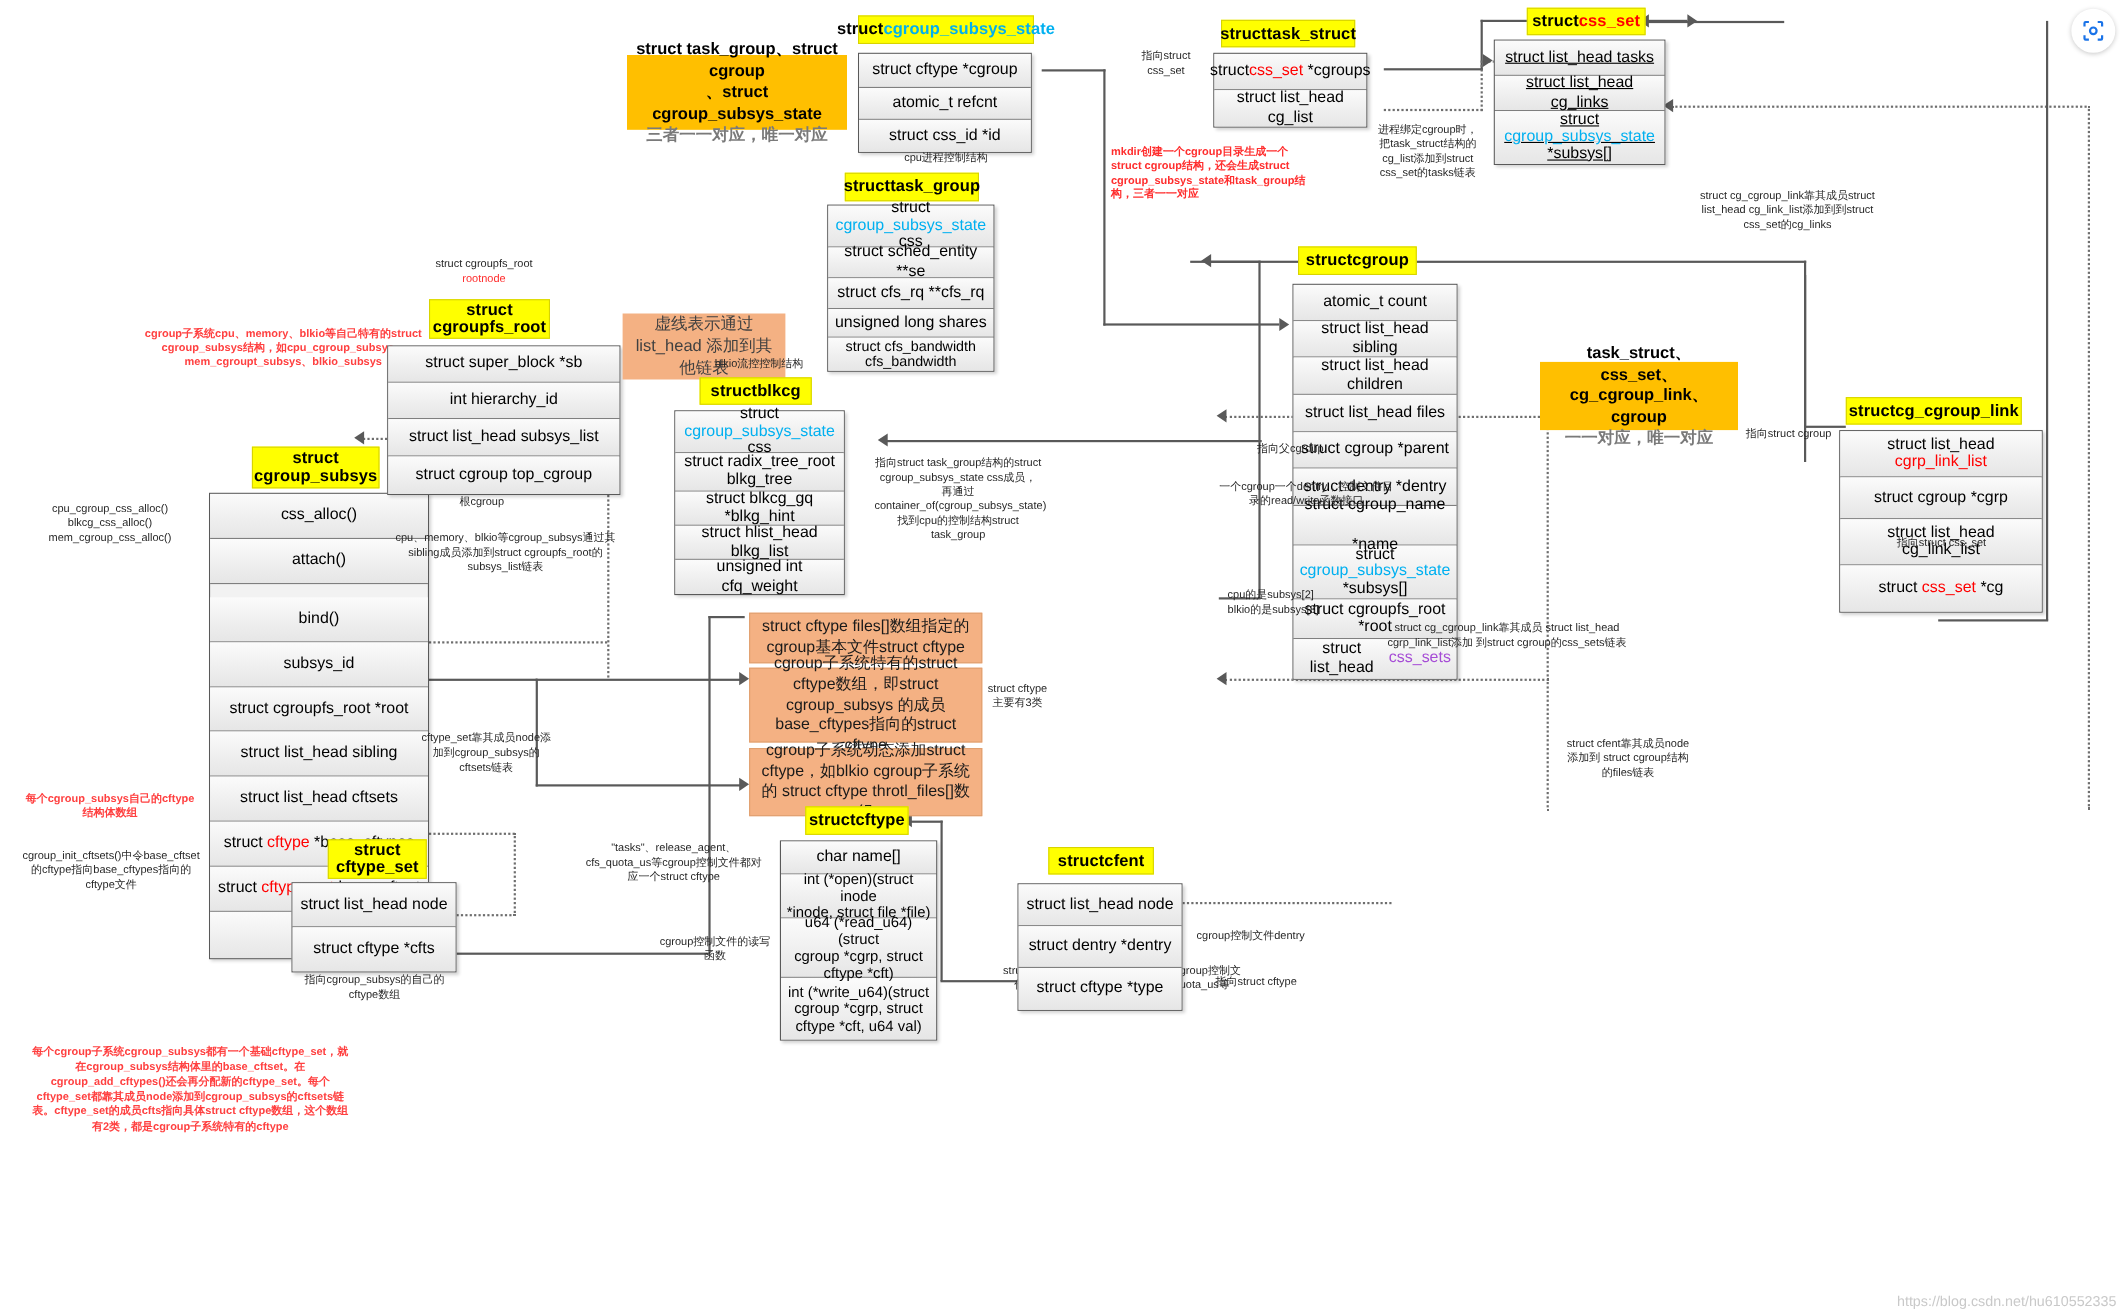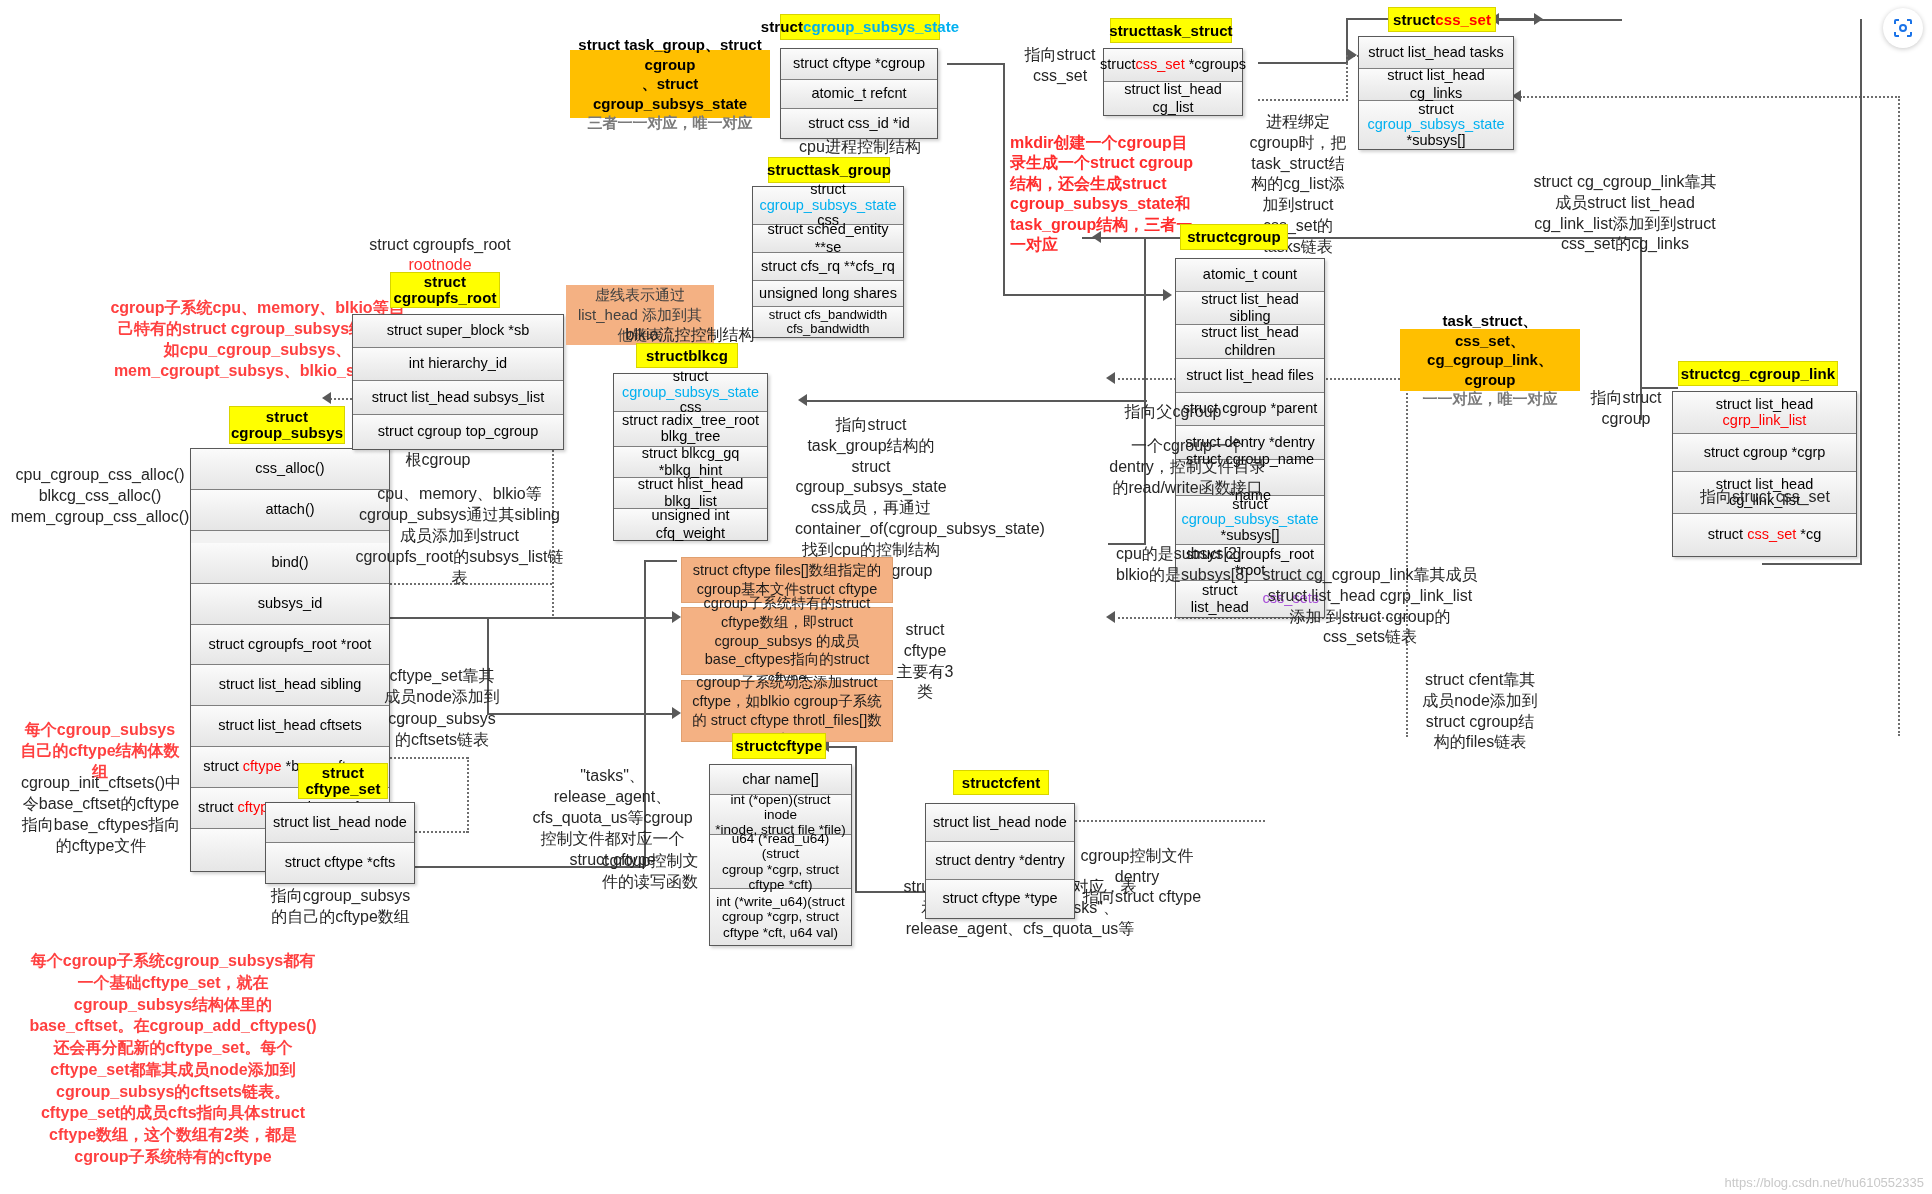--- a/index.html
+++ b/index.html
@@ -49,21 +49,21 @@
     padding:5px 7px;box-sizing:border-box;
   }
   .peachb{
     background:#f4b183;color:#1a1a1a;font-size:14.5px;line-height:1.3;
     display:flex;align-items:center;justify-content:center;text-align:center;
     padding:4px 6px;box-sizing:border-box;border:1px solid #e0a070;
   }
 
   
   .note{
-    font-size:16px;line-height:1.3;text-align:center;color:#404040;
+    font-size:10px;line-height:1.3;text-align:center;color:#404040;
   }
   .note.dark{color:#262626;}
   .note.red{color:#ff2d2d;font-weight:bold;}
   .note.red2{color:#ff4040;font-weight:bold;}
   .note.left{text-align:left;}
 
   
   .ln{position:absolute;background:#595959;}
   .lnh{height:2px;}
   .lnv{width:2px;}
@@ -216,21 +216,21 @@
     <span>指向struct css_set</span>
   </div>
   <div class="note dark abs" style="left:1248px;top:112px;width:100px;line-height:1.3;">
     <span>进程绑定cgroup时，把task_struct结构的cg_list添加到struct css_set的tasks链表</span>
   </div>
 
   <div class="chip abs" style="left:1388px;top:7px;width:108px;height:25px;">
     <span>struct </span>
       <span class="rd">css_set</span>
   </div>
-  <div class="tbl abs" style="left:1358px;top:36px;width:156px;">
+  <div class="tbl abs" style="left:1358px;top:36px;width:156px;text-decoration:underline;">
     <div class="row" style="height:32px;">struct list_head tasks</div>
     <div class="row" style="height:32px;">struct list_head cg_links</div>
     <div class="row" style="height:48px;flex-direction:column;line-height:1.05;">
       <span>struct</span>
         <span class="cy">cgroup_subsys_state</span>
         <span>*subsys[]</span>
     </div>
   </div>
   <div class="note dark abs" style="left:1530px;top:172px;width:190px;line-height:1.3;">
     <span>struct cg_cgroup_link靠其成员struct list_head cg_link_list添加到到struct css_set的cg_links</span>

